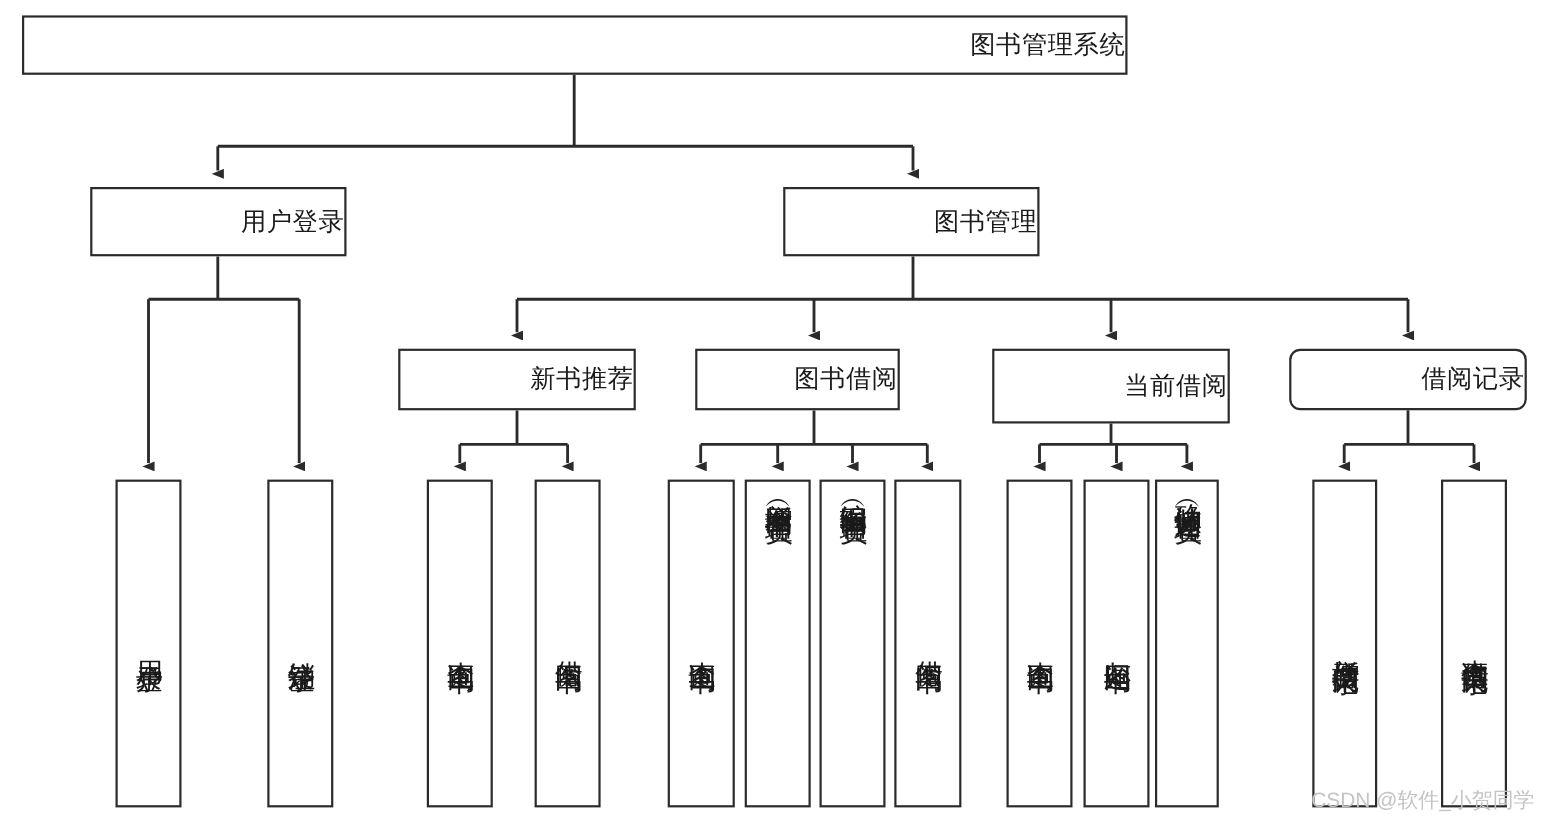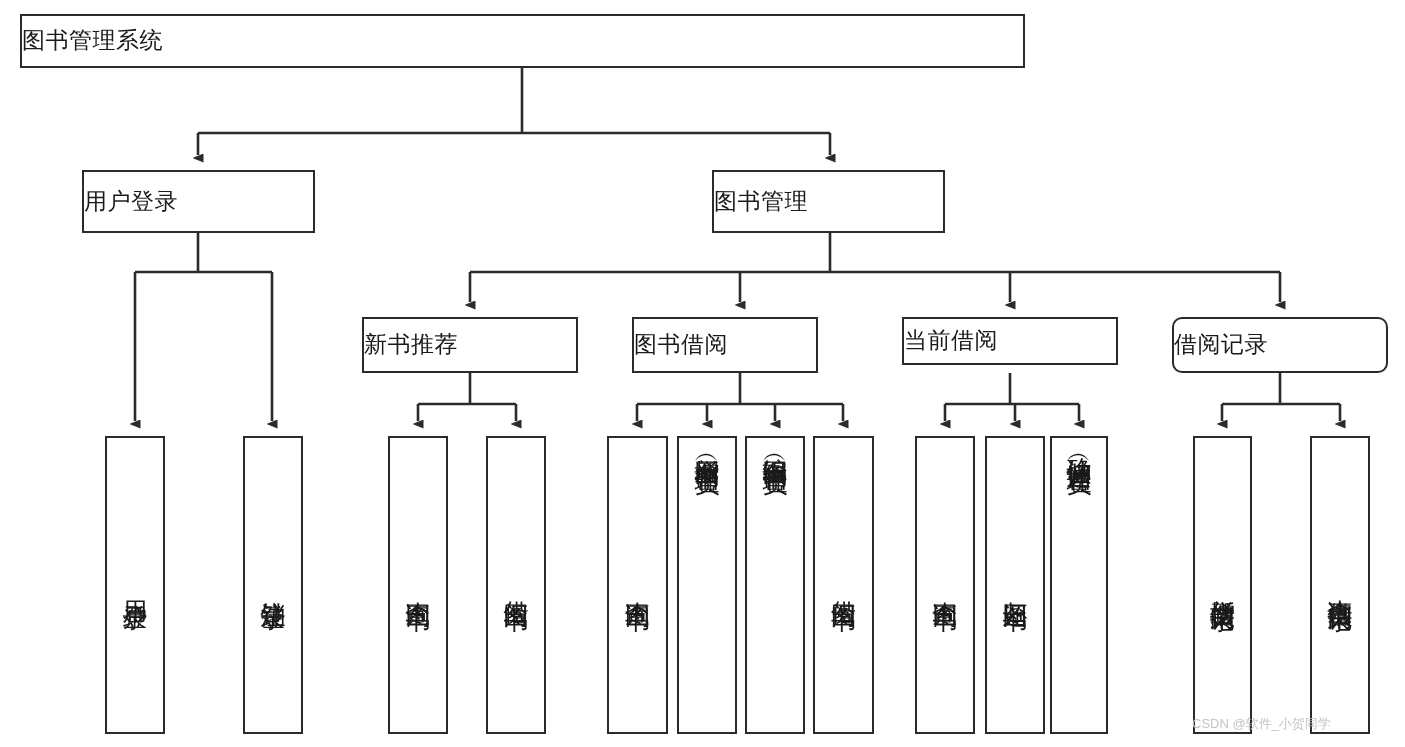--- a/index.html
+++ b/index.html
@@ -25,21 +25,21 @@
     height: 747px;
     pointer-events: none;
   }
   .node {
     position: absolute;
     box-sizing: border-box;
     background: #ffffff;
     border: 2px solid #2b2b2b;
     display: flex;
     align-items: center;
-    justify-content: flex-start;
+    justify-content: flex-end;
     overflow: hidden;
   }
   .node .label {
     color: #1a1a1a;
     text-align: center;
     line-height: 1.12;
     letter-spacing: 0.5px;
     white-space: nowrap;
   }
   .node.horizontal .label {
@@ -57,21 +57,21 @@
     letter-spacing: 2px;
     white-space: normal;
     margin: 0 auto;
   }
   .node.vertical.center-v {
     align-items: center;
   }
   .watermark {
     position: absolute;
     color: #c4c4c4;
-    font-size: 13px;
+    font-size: 19px;
     white-space: nowrap;
     user-select: none;
   }
 </style>
 </head>
 <body>
 
 <div id="canvas">
 
   <svg class="edges" viewBox="0 0 1405 747" xmlns="http://www.w3.org/2000/svg">
@@ -135,21 +135,21 @@
   <div class="node horizontal" style="left:712px; top:170px; width:233px; height:63px;">
     <span class="label">图书管理</span>
   </div>
 
   <div class="node horizontal" style="left:362px; top:317px; width:216px; height:56px;">
     <span class="label">新书推荐</span>
   </div>
   <div class="node horizontal" style="left:632px; top:317px; width:186px; height:56px;">
     <span class="label">图书借阅</span>
   </div>
-  <div class="node horizontal" style="left:902px; top:317px; width:216px; height:48px;">
+  <div class="node horizontal" style="left:902px; top:317px; width:216px; height:68px;">
     <span class="label">当前借阅</span>
   </div>
   <div class="node horizontal" style="left:1172px; top:317px; width:216px; height:56px;border-radius:10px;">
     <span class="label">借阅记录</span>
   </div>
 
   <div class="node vertical center-v" style="left:105px; top:436px; width:60px; height:298px;">
     <span class="label">用户登录</span>
   </div>
   <div class="node vertical center-v" style="left:243px; top:436px; width:60px; height:298px;">

